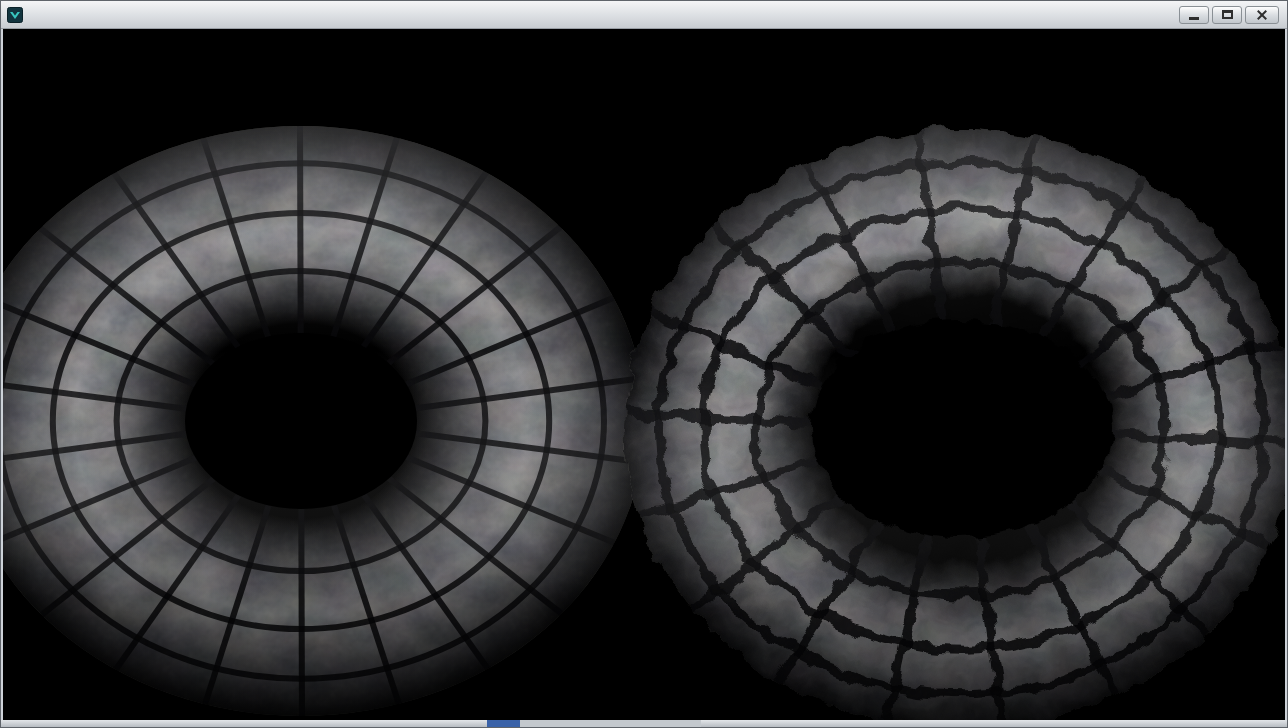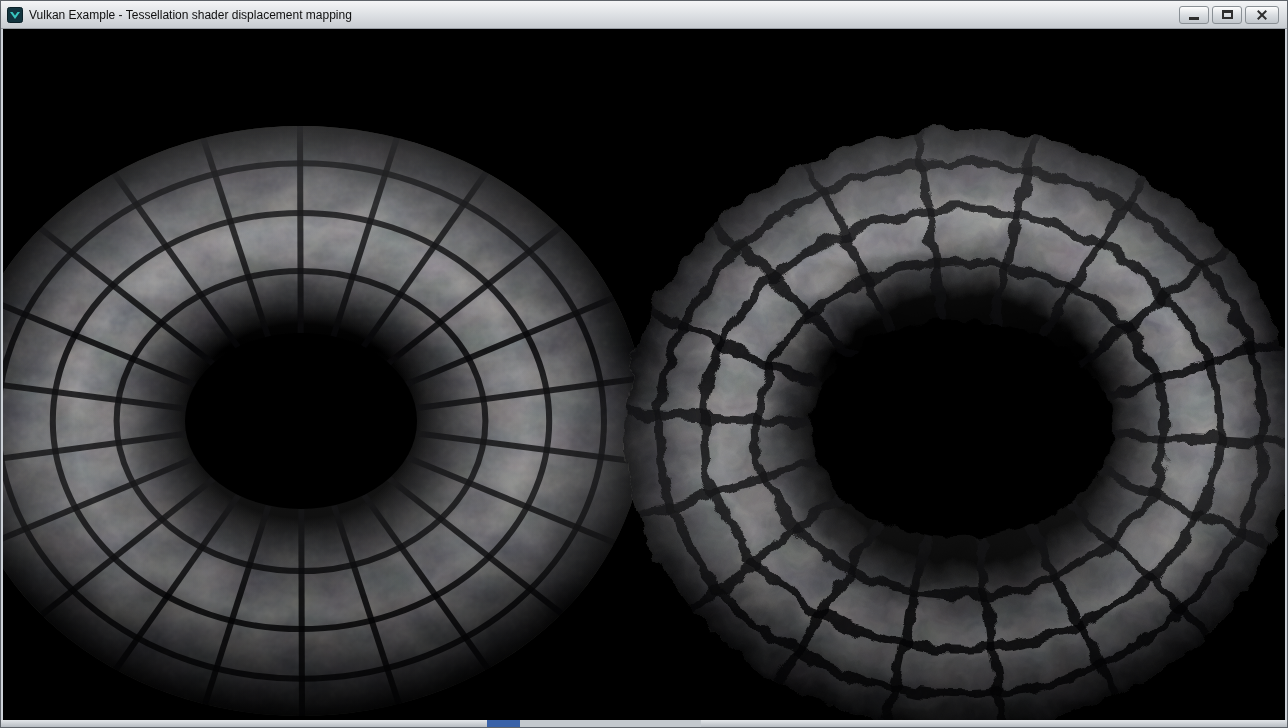--- a/index.html
+++ b/index.html
@@ -52,21 +52,20 @@
 </head>
 <body>
 
 <div class="window">
 
   <div class="titlebar">
     <svg class="app-icon" viewBox="0 0 16 16">
       <rect x="0.5" y="0.5" width="15" height="15" rx="2" fill="#12343e" stroke="#0a2027"></rect>
       <path d="M3 5 L8 12 L13 5 L10.5 5 L8 8.6 L5.5 5 Z" fill="#38c6c0"></path>
     </svg>
-    <span class="title">Vulkan Example - Tessellation shader displacement mapping</span>
     <div class="controls">
       <div class="ctrl">
         <span class="ic-min"></span>
       </div>
       <div class="ctrl">
         <span class="ic-max"></span>
       </div>
       <div class="ctrl close">
         <span class="ic-close"></span>
       </div>

